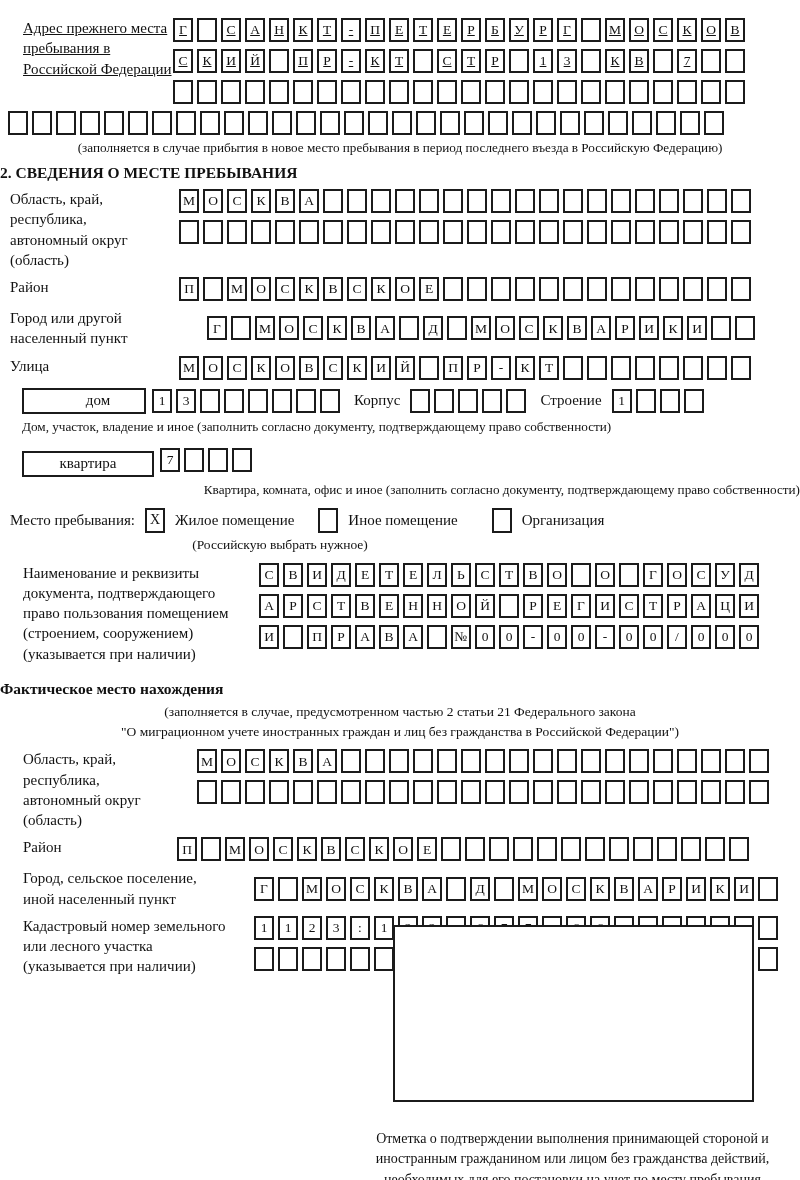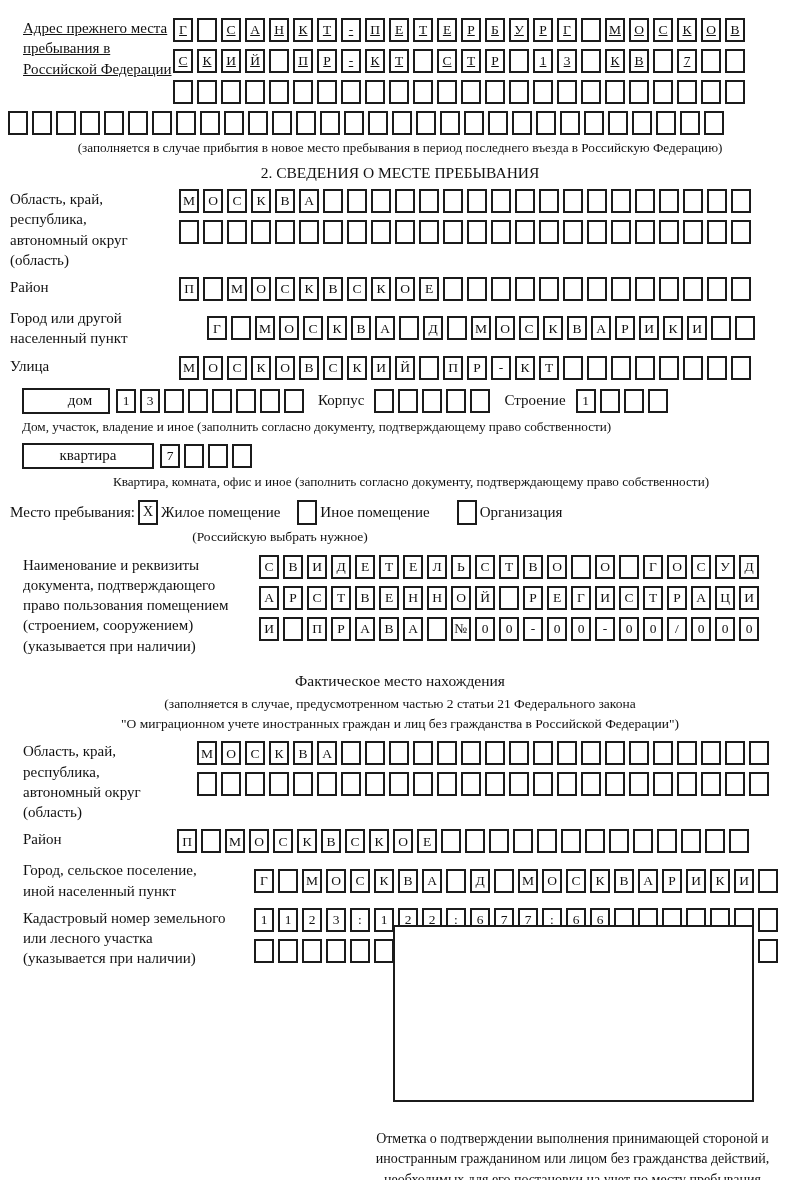--- a/index.html
+++ b/index.html
@@ -22,35 +22,35 @@
   .rows{display:flex;flex-direction:column;gap:7px;}
 
   .frow{display:flex;align-items:flex-start;gap:24px;}
   .frow.center{align-items:center;}
   .flabel{font-size:15px;line-height:1.35;}
 
   .block-a{display:flex;margin:18px 0 0 23px;text-decoration:underline;}
   .block-a .flabel{width:150px;}
   .fullrow{margin:7px 0 0 8px;}
   .caption{Text-align:center;font-size:13.2px;text-align:center;margin-top:5px;}
-  .title{font-weight:normal;text-align:center;font-size:15.5px;margin-top:8px;}
+  .title{font-weight:bold;text-align:left;font-size:15.5px;margin-top:8px;}
 
   .sec{margin-left:10px;}
   .lab145{width:145px;}
   .lab173{width:173px;}
   .mt{margin-top:7px;}
 
   .bigbox{
     box-sizing:border-box;border:2px solid #1b1b1b;height:26px;
     display:flex;align-items:center;justify-content:center;font-size:15px;background:#fff;
   }
   .dom-row{display:flex;align-items:center;margin:8px 0 0 22px;gap:6px;}
   .inline-lab{padding:0 4px 0 8px;font-size:15px;}
 
-  .mesto-row{display:flex;align-items:center;margin:10px 0 0 10px;gap:3px;}
+  .mesto-row{display:flex;align-items:center;margin:10px 0 0 10px;gap:10px;}
   .checkbox{
     box-sizing:border-box;width:20px;height:25px;border:2px solid #1b1b1b;
     display:flex;align-items:center;justify-content:center;font-size:14px;background:#fff;
   }
   .mesto-note{margin:4px 0 0 0;width:560px;text-align:center;font-size:13.5px;}
 
   .doc-block{display:flex;margin:10px 0 0 23px;}
   .doc-block .flabel{width:232px;padding-right:4px;}
 
   .act-captions{font-size:13.5px;text-align:center;margin-top:4px;line-height:1.5;}
@@ -330,21 +330,21 @@
         <span class="cell"></span>
         <span class="cell"></span>
         <span class="cell"></span>
         <span class="cell"></span>
         <span class="cell"></span>
         <span class="cell"></span>
       </div>
   </div>
 
   <div class="dom-row">
-    <div class="bigbox" style="width:88px;padding-left:28px;">дом</div>
+    <div class="bigbox" style="width:124px;padding-left:28px;">дом</div>
     <div class="cells">
         <span class="cell">1</span>
         <span class="cell">3</span>
         <span class="cell"></span>
         <span class="cell"></span>
         <span class="cell"></span>
         <span class="cell"></span>
         <span class="cell"></span>
         <span class="cell"></span>
       </div>
@@ -360,29 +360,29 @@
     <div class="cells">
         <span class="cell">1</span>
         <span class="cell"></span>
         <span class="cell"></span>
         <span class="cell"></span>
       </div>
   </div>
   <div class="caption" style="text-align:left;margin-left:22px;">Дом, участок, владение и иное (заполнить согласно документу, подтверждающему право собственности)</div>
 
   <div class="dom-row">
-    <div class="bigbox" style="width:132px;">квартира</div>
+    <div class="bigbox" style="width:132px;margin-top:8px;">квартира</div>
     <div class="cells">
         <span class="cell">7</span>
         <span class="cell"></span>
         <span class="cell"></span>
         <span class="cell"></span>
       </div>
   </div>
-  <div class="caption" style="text-align:center;margin-left:22px;">Квартира, комната, офис и иное (заполнить согласно документу, подтверждающему право собственности)</div>
+  <div class="caption" style="text-align:right;margin-left:22px;">Квартира, комната, офис и иное (заполнить согласно документу, подтверждающему право собственности)</div>
 
   <div class="mesto-row">
     <span>Место пребывания:</span>
     <span class="checkbox">X</span>
     <span>Жилое помещение</span>
     <span class="checkbox" style="margin-left:14px;"></span>
     <span>Иное помещение</span>
     <span class="checkbox" style="margin-left:24px;"></span>
     <span style="">Организация</span>
   </div>

